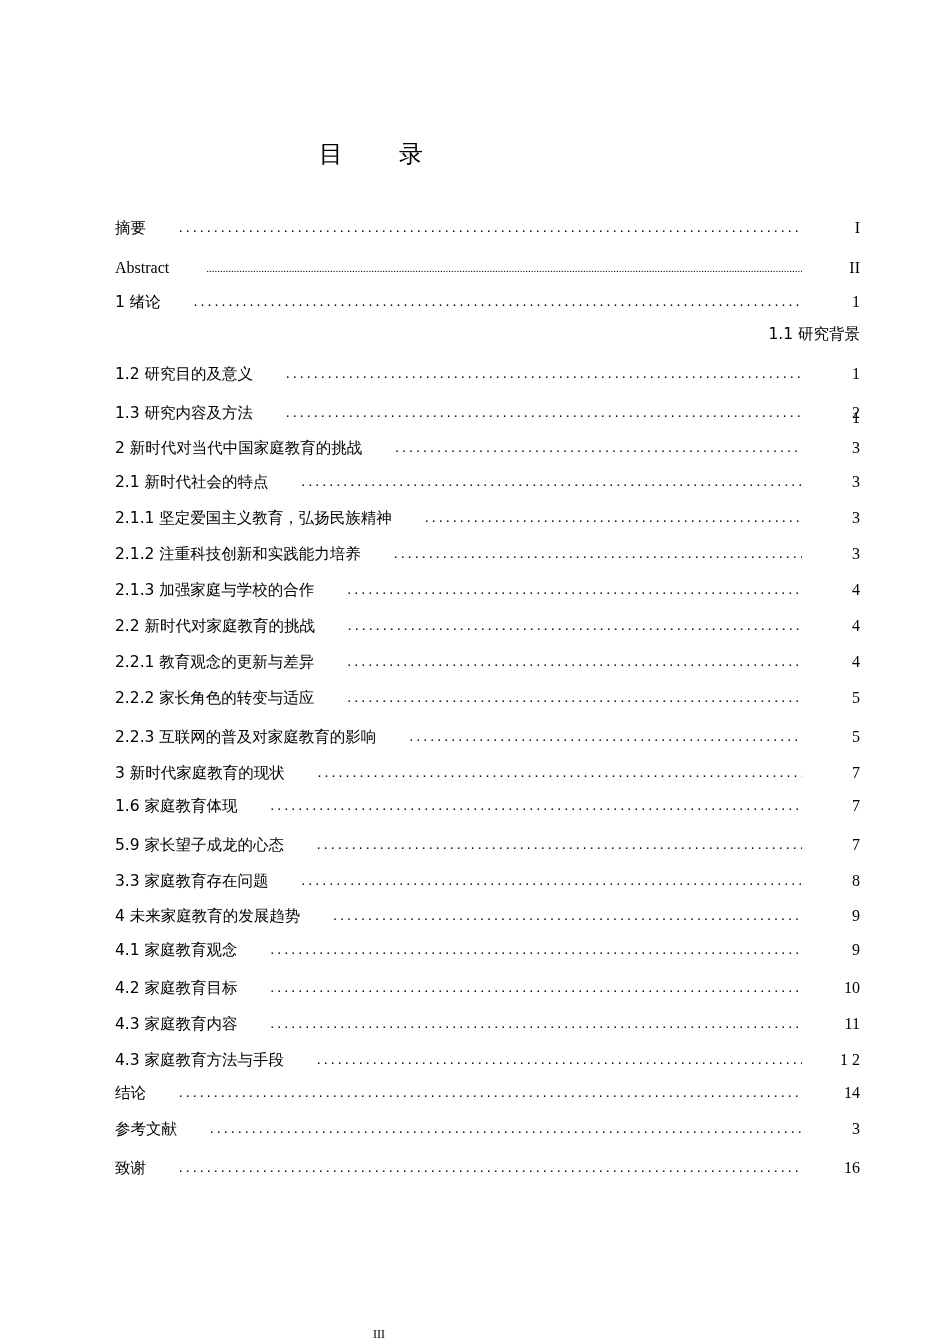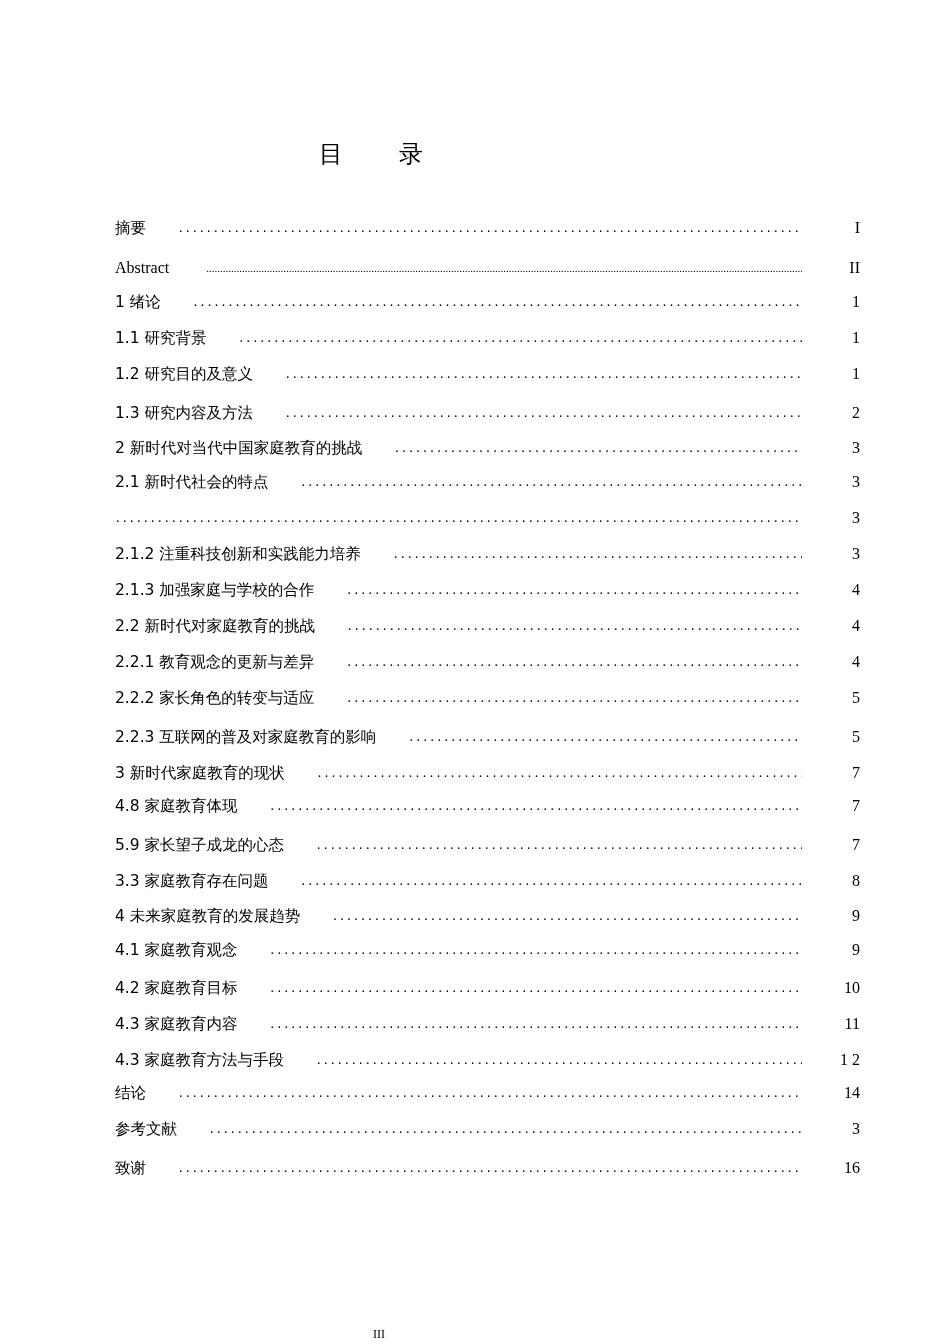--- a/index.html
+++ b/index.html
@@ -32,21 +32,21 @@
     <div class="entry dense roman" style="top: 254px;">
       <span class="label">Abstract</span>
       <span class="leader"></span>
       <span class="page">II</span>
     </div>
     <div class="entry" style="top: 288px;">
       <span class="label">1  绪论</span>
       <span class="leader"></span>
       <span class="page">1</span>
     </div>
-    <div class="entry" style="top: 324px;">
+    <div class="entry" style="top: 324px; flex-direction: column;">
       <span class="label">1.1  研究背景</span>
       <span class="leader"></span>
       <span class="page">1</span>
     </div>
     <div class="entry" style="top: 360px;">
       <span class="label">1.2  研究目的及意义</span>
       <span class="leader"></span>
       <span class="page">1</span>
     </div>
     <div class="entry" style="top: 399px;">
@@ -58,20 +58,21 @@
       <span class="label">2 新时代对当代中国家庭教育的挑战 </span>
       <span class="leader"></span>
       <span class="page">3</span>
     </div>
     <div class="entry" style="top: 468px;">
       <span class="label">2.1  新时代社会的特点</span>
       <span class="leader"></span>
       <span class="page">3</span>
     </div>
     <div class="entry" style="top: 504px;">
+      <span class="label">2.1.1  坚定爱国主义教育，弘扬民族精神</span>
       <span class="leader"></span>
       <span class="page">3</span>
     </div>
     <div class="entry" style="top: 540px;">
       <span class="label">2.1.2  注重科技创新和实践能力培养</span>
       <span class="leader"></span>
       <span class="page">3</span>
     </div>
     <div class="entry" style="top: 576px;">
       <span class="label">2.1.3  加强家庭与学校的合作</span>
@@ -97,21 +98,21 @@
       <span class="label">2.2.3  互联网的普及对家庭教育的影响</span>
       <span class="leader"></span>
       <span class="page">5</span>
     </div>
     <div class="entry" style="top: 759px;">
       <span class="label">3 新时代家庭教育的现状</span>
       <span class="leader"></span>
       <span class="page">7</span>
     </div>
     <div class="entry" style="top: 792px;">
-      <span class="label">4.8  家庭教育体现</span>
+      <span class="label">1.6  家庭教育体现</span>
       <span class="leader"></span>
       <span class="page">7</span>
     </div>
     <div class="entry" style="top: 831px;">
       <span class="label">5.9  家长望子成龙的心态</span>
       <span class="leader"></span>
       <span class="page">7</span>
     </div>
     <div class="entry" style="top: 867px;">
       <span class="label">3.3  家庭教育存在问题</span>

